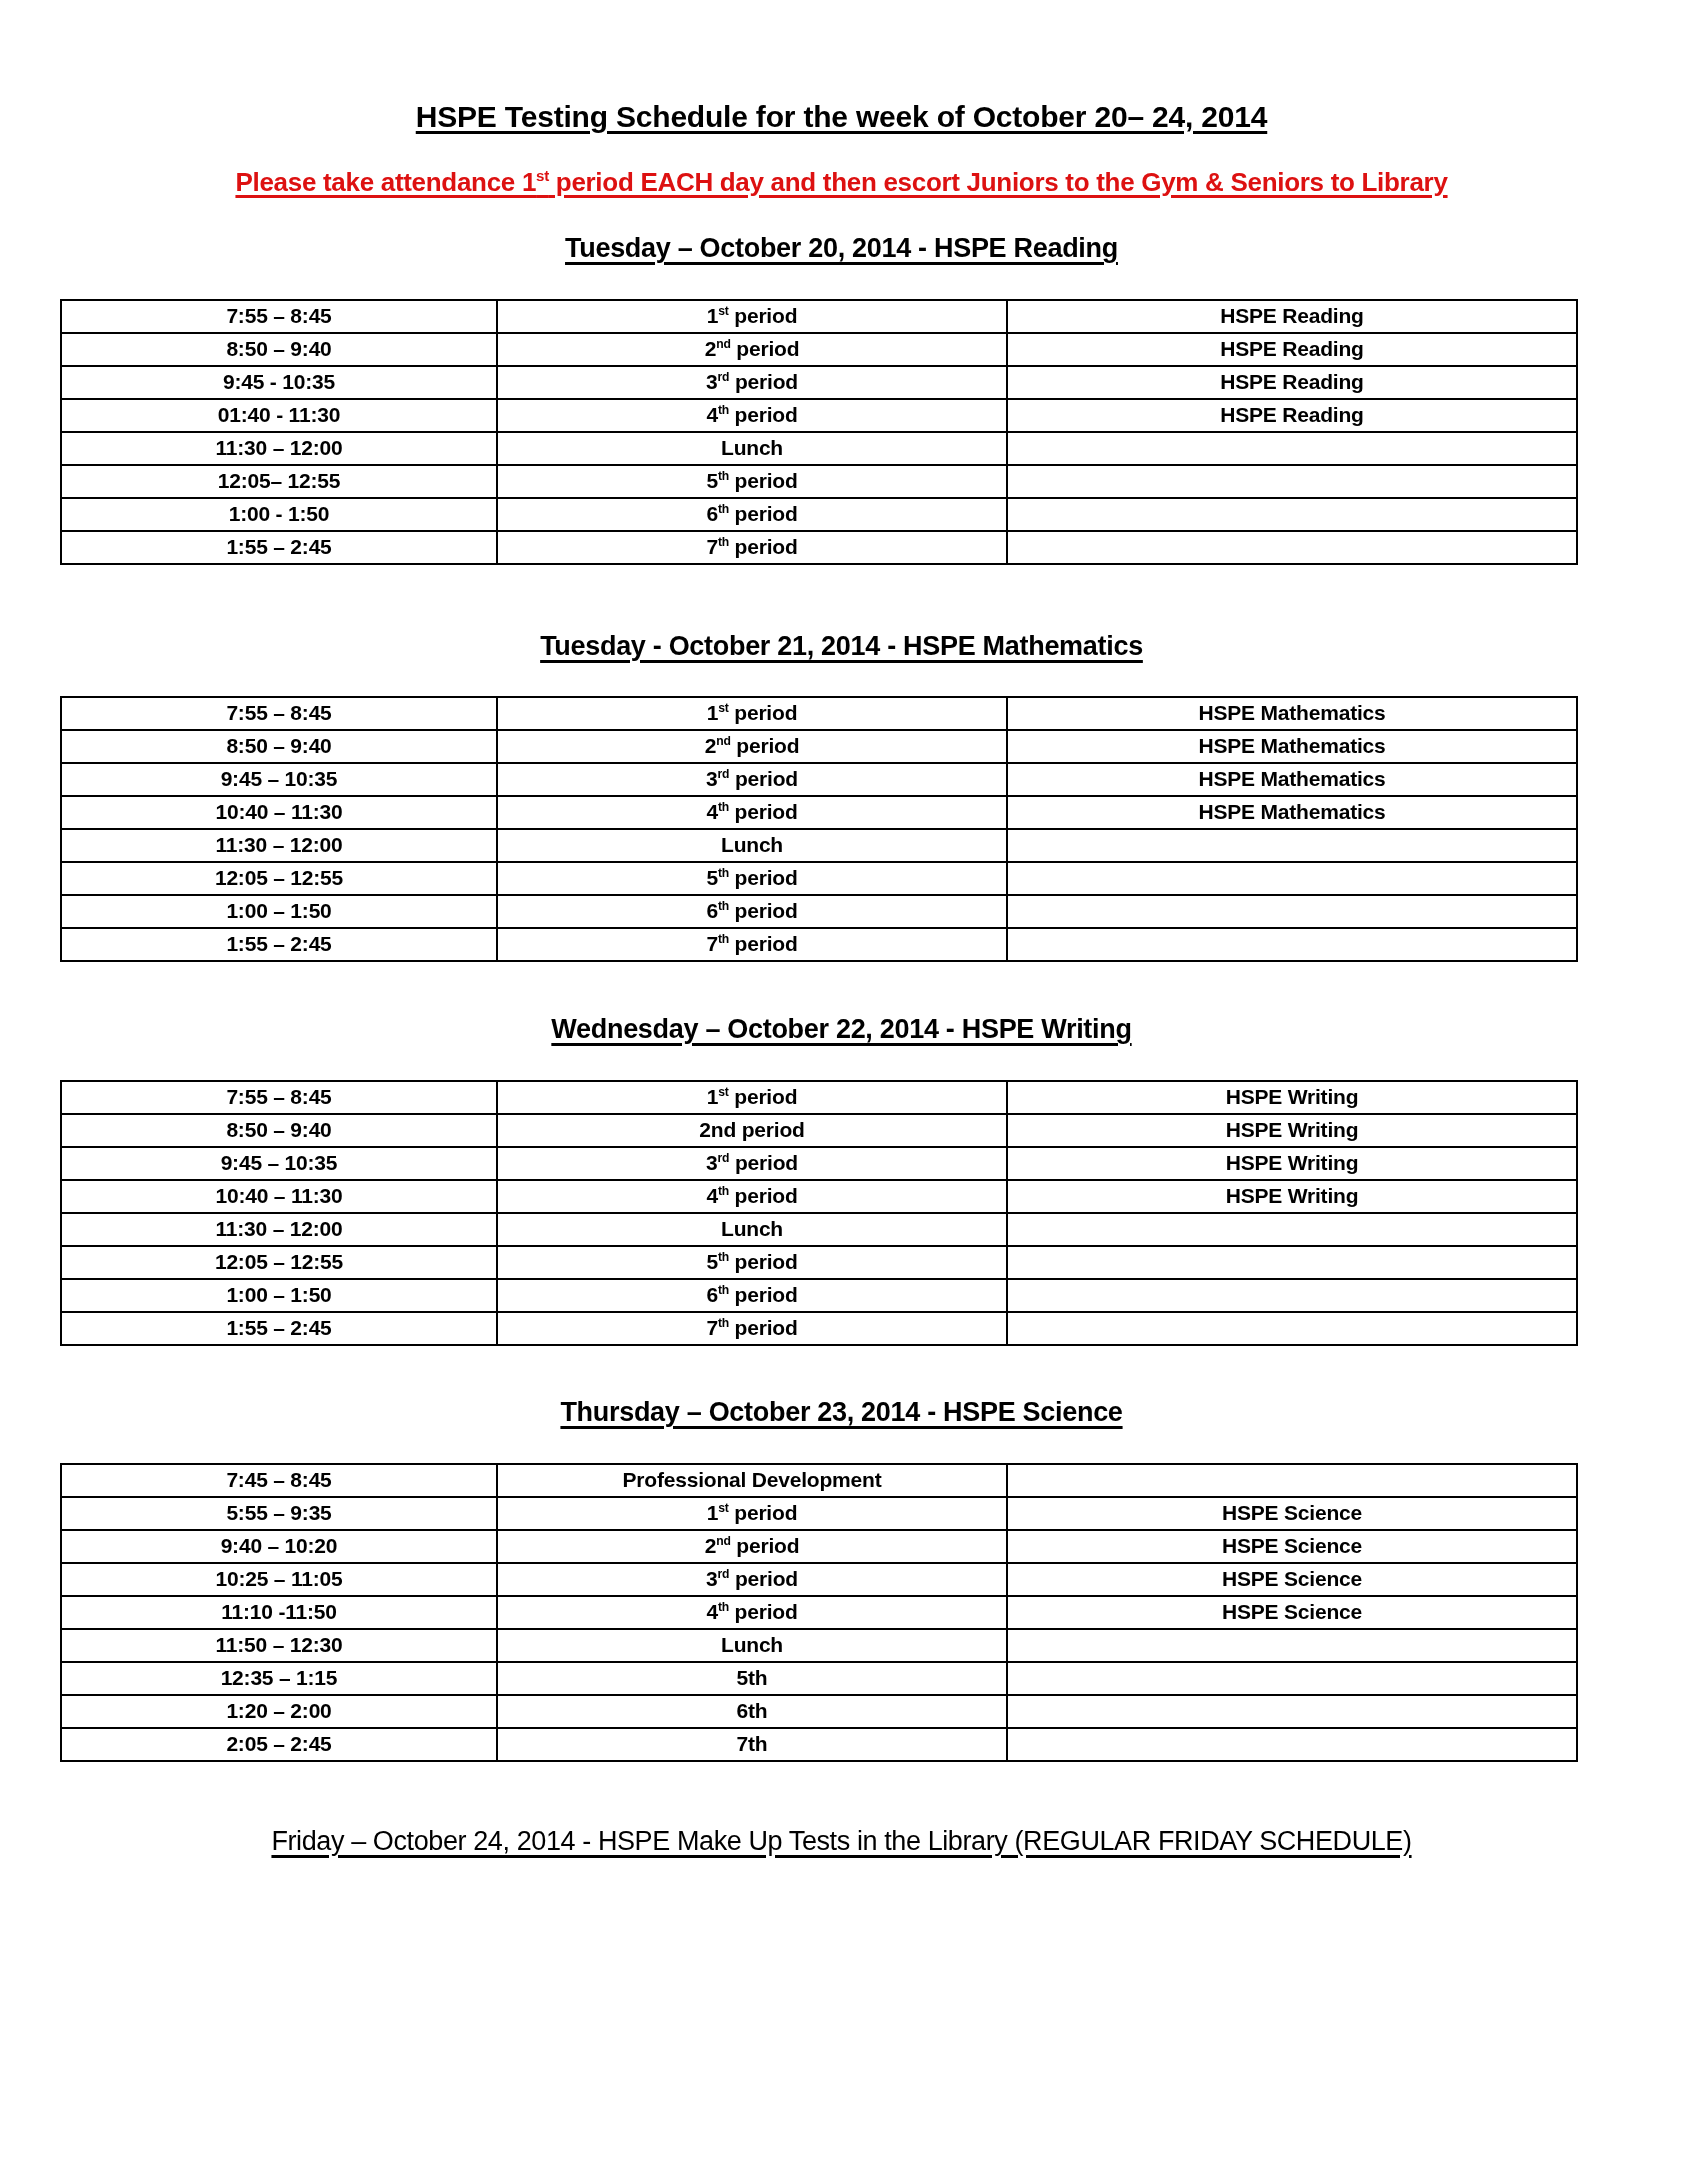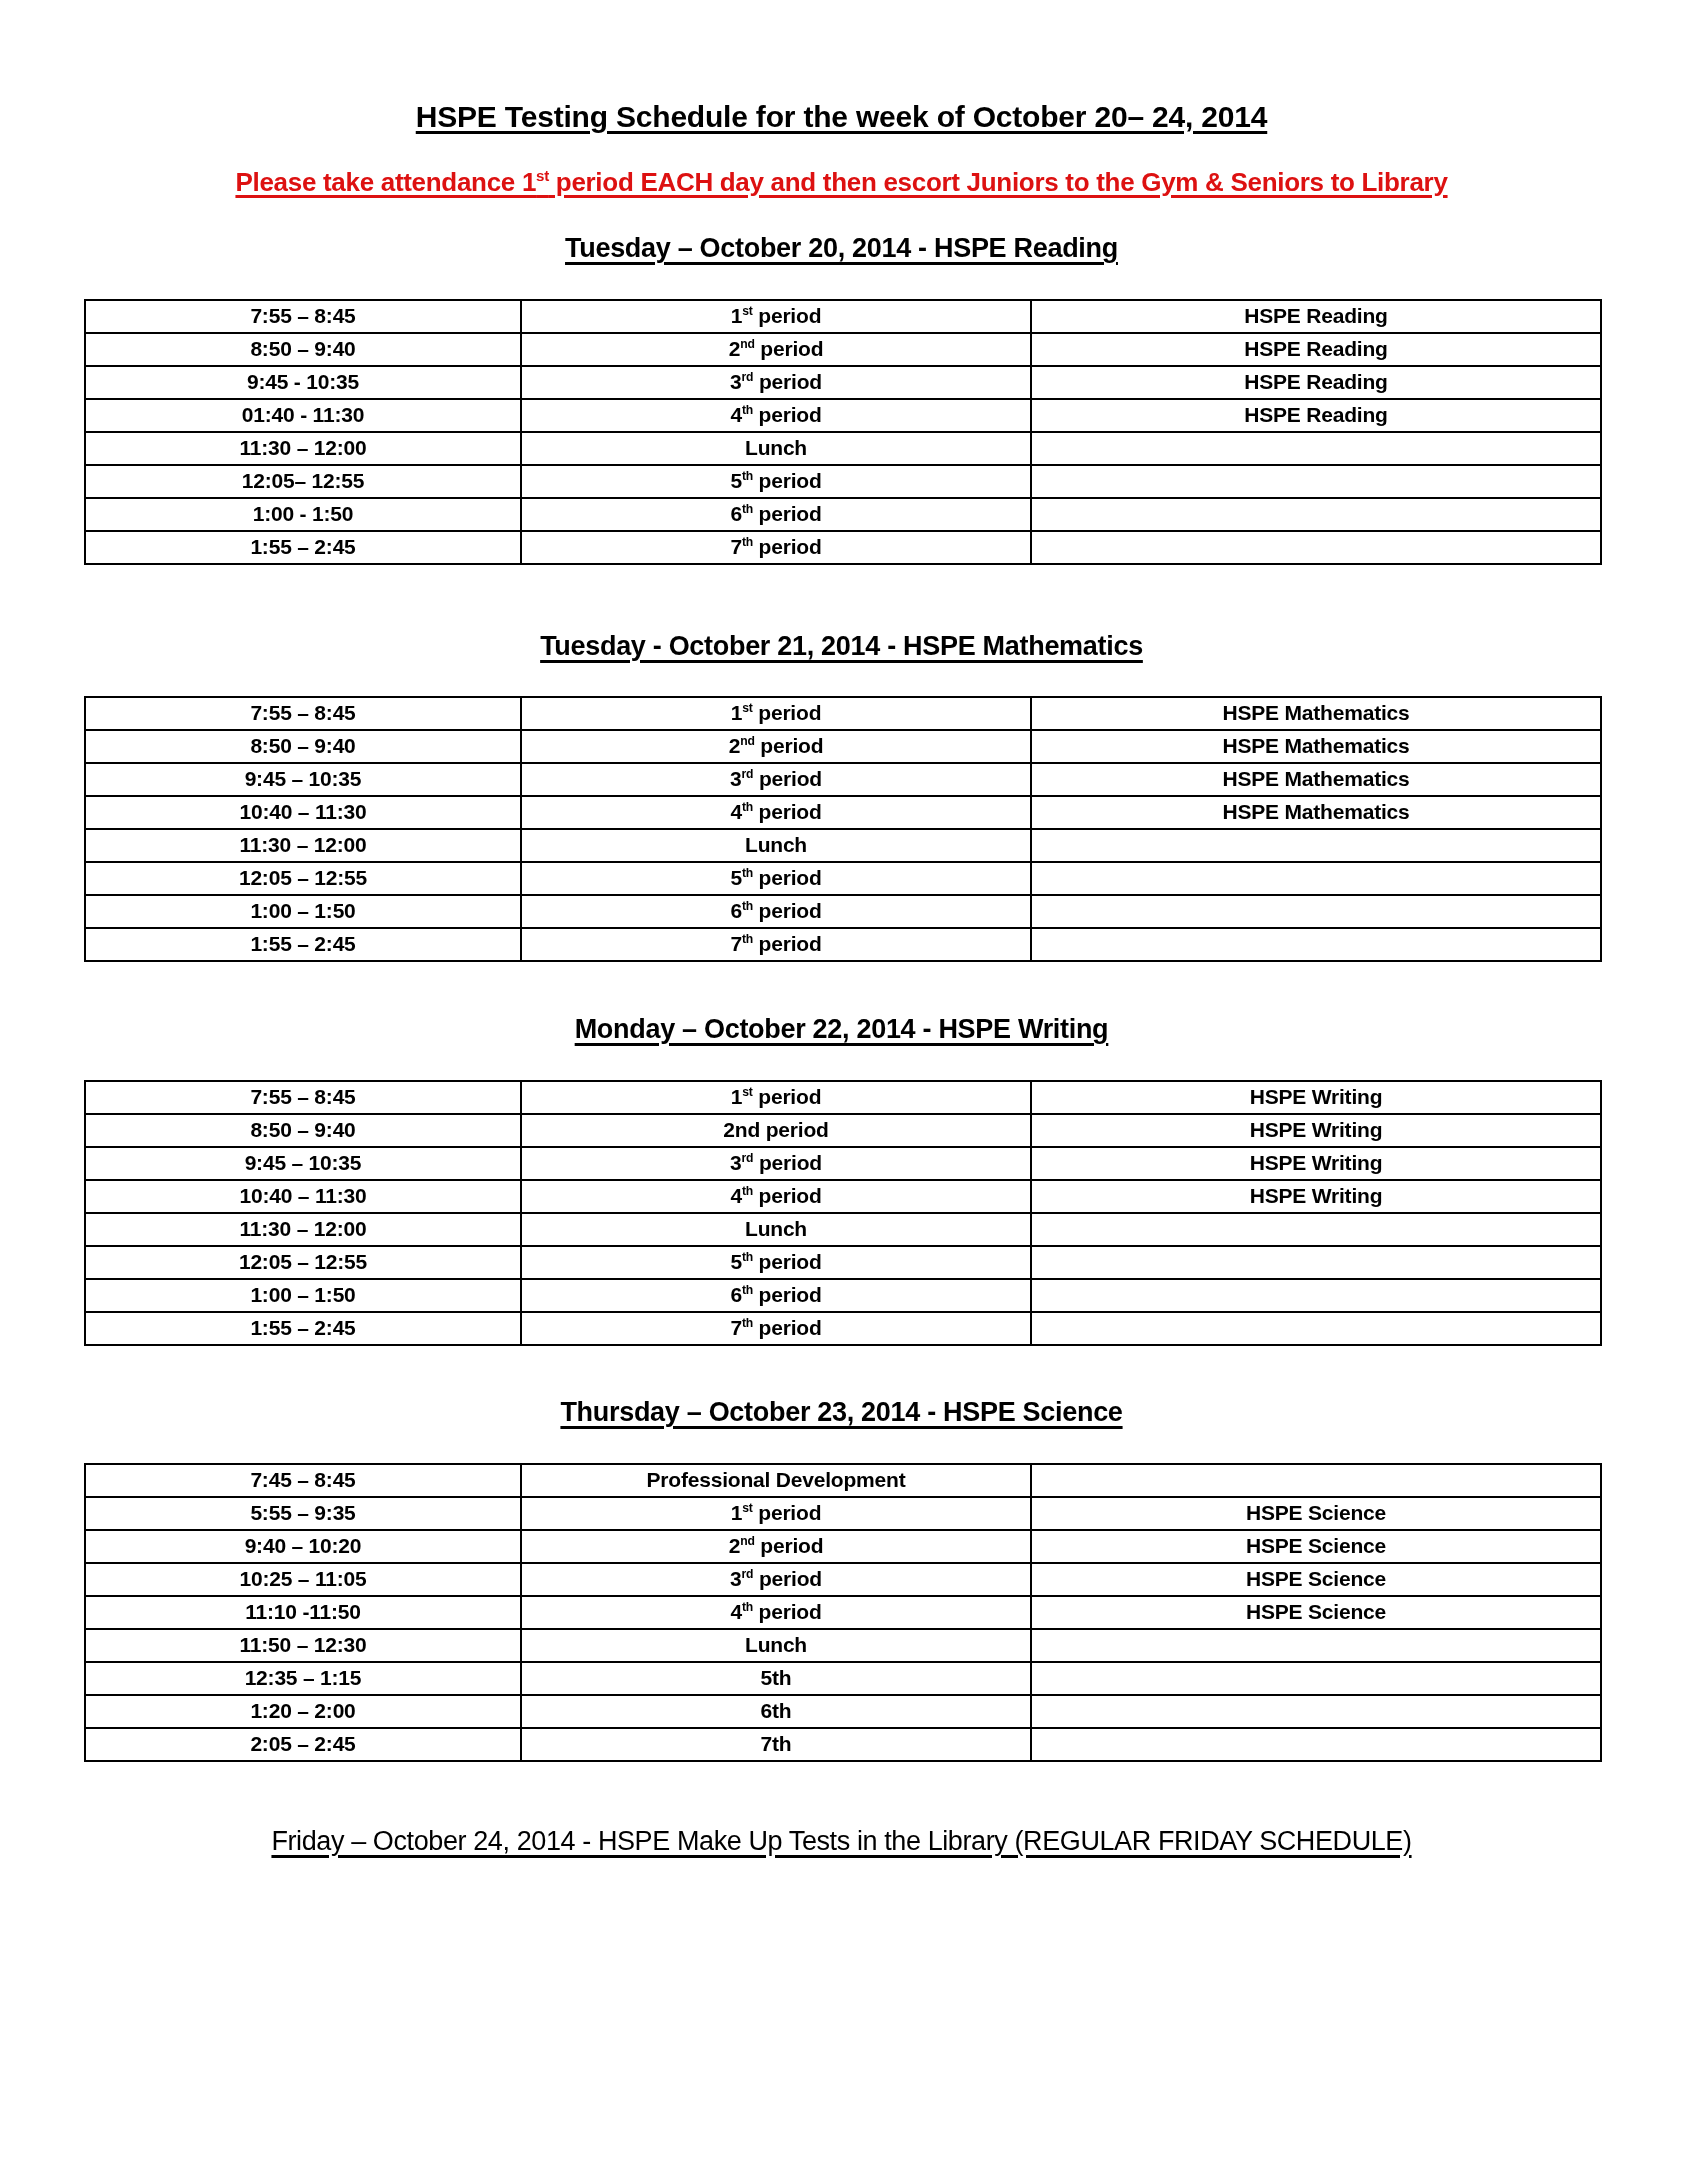--- a/index.html
+++ b/index.html
@@ -91,21 +91,21 @@
     font-size: 0.58em;
     vertical-align: super;
     line-height: 0;
   }
 
   
   .sched-table {
     border-collapse: collapse;
     table-layout: fixed;
     width: 1516px;
-    margin-left: 84px;
+    margin-left: 60px;
     border: 2px solid #404040;
   }
   .sched-table.t-monday   { margin-top: 37px; }
   .sched-table.t-tuesday  { margin-top: 36px; }
   .sched-table.t-wednesday{ margin-top: 37px; }
   .sched-table.t-thursday { margin-top: 37px; }
 
   .sched-table col.c-time   { width: 436px; }
   .sched-table col.c-period { width: 510px; }
   .sched-table col.c-test   { width: 570px; }
@@ -230,21 +230,21 @@
           <td class="empty"></td>
         </tr>
         <tr>
           <td>1:55 – 2:45</td>
           <td><span>7</span><sup>th</sup><span> period</span></td>
           <td class="empty"></td>
         </tr>
       </tbody>
   </table>
 
-  <div class="day-heading" id="heading-wednesday"><span class="u">Monday – October 22, 2014   -   HSPE Writing</span></div>
+  <div class="day-heading" id="heading-wednesday"><span class="u">Wednesday – October 22, 2014   -   HSPE Writing</span></div>
 
   <table class="sched-table t-wednesday">
     <colgroup>
         <col class="c-time">
         <col class="c-period">
         <col class="c-test">
       </colgroup>
     <tbody>
         <tr>
           <td>7:55 – 8:45</td>

